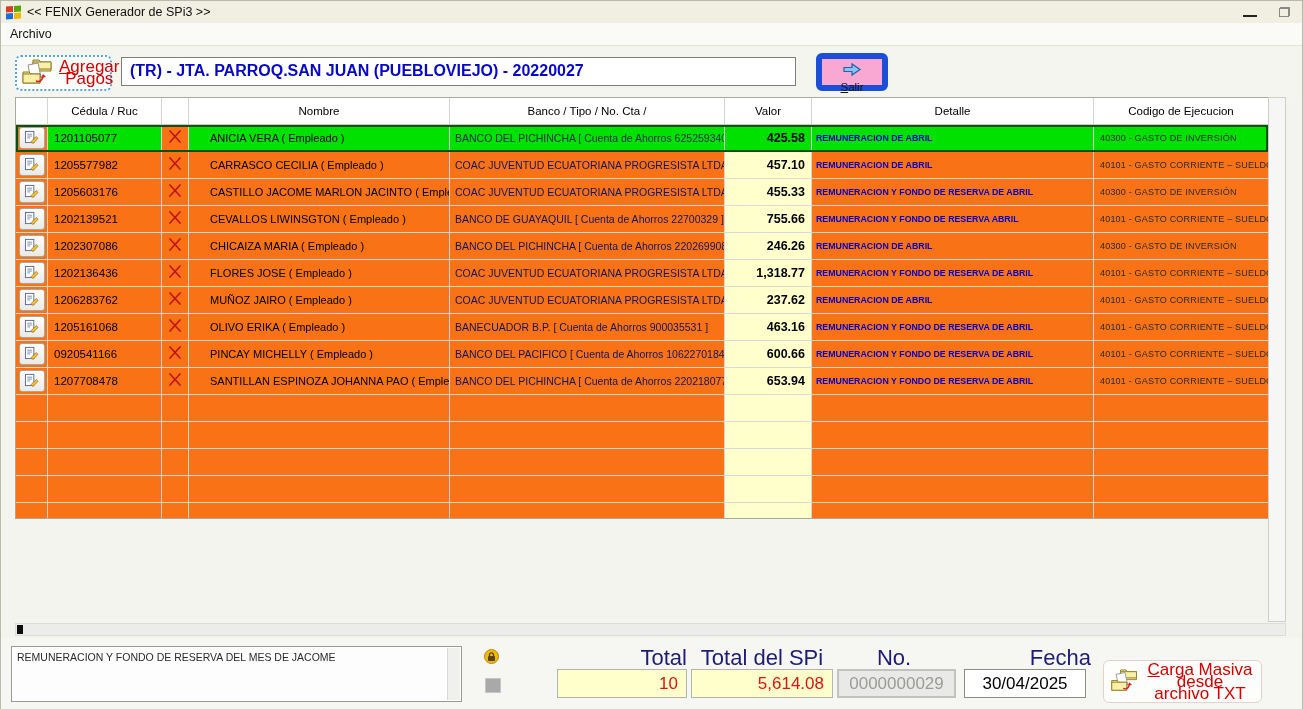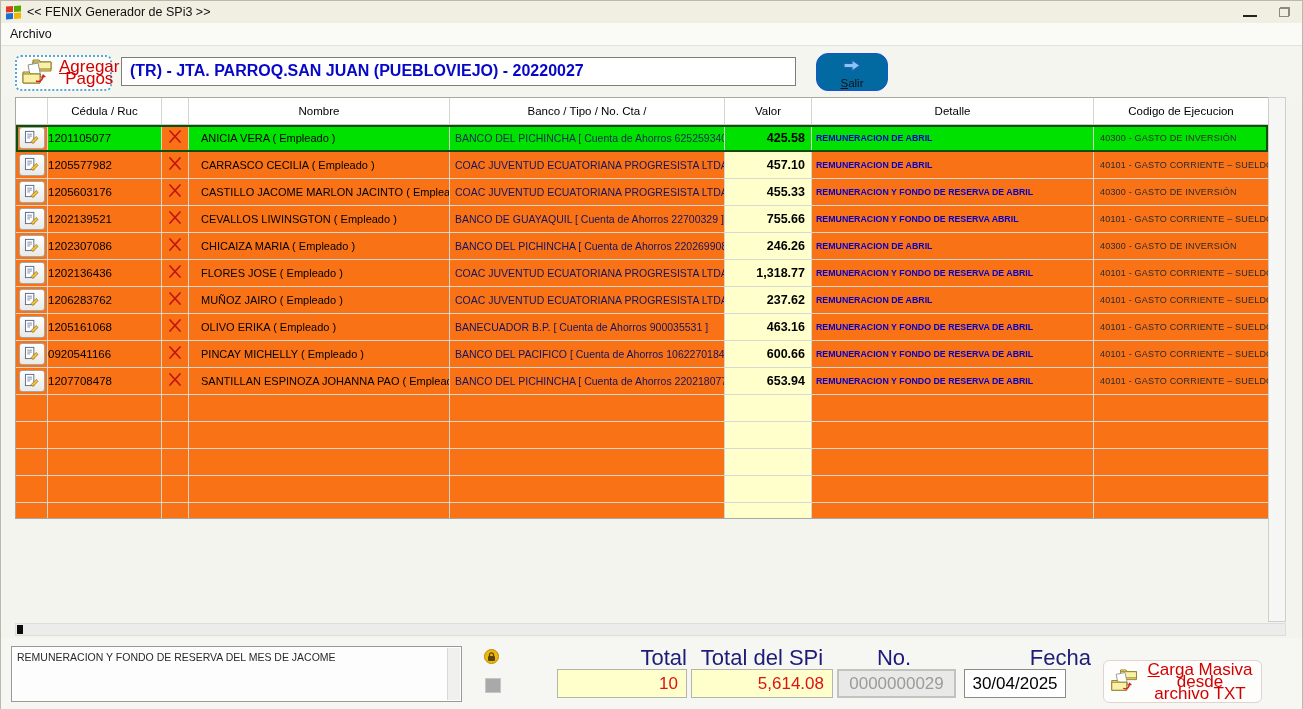--- a/index.html
+++ b/index.html
@@ -30,35 +30,35 @@
   
   .toolbar { position:absolute; left:0; top:46px; width:100%; height:50px; background:#f5f5f0; }
   .btn-agregar { position:absolute; left:14px; top:8px; width:97px; height:36px; background:#fdfdfb;
     border:2px dotted #58a6d8; border-radius:6px; display:flex; align-items:center; gap:4px; padding:2px 4px; cursor:pointer; }
   .btn-agregar .lbl, .btn-carga .lbl { color:#d40000; font-weight:normal; font-size:17px; line-height:12px; text-align:center; }
   .lbl .l1 { display:block; }
   .lbl .l1::first-letter { text-decoration:underline; }
   .lbl .l2 { display:block; }
   .entity-box { position:absolute; left:120px; top:10px; width:675px; height:29px; background:#fff; border:1px solid #7e7e78;
     font-size:16px; font-weight:bold; color:#0707c8; padding:4px 0 0 8px; white-space:nowrap; overflow:hidden; }
-  .btn-salir { position:absolute; left:815px; top:6px; width:72px; height:38px; background:#0369a1; border:1px solid #1d4ed8;
-    border-radius:12px; text-align:center; padding-top:3px; cursor:pointer; }
+  .btn-salir { position:absolute; left:815px; top:6px; width:72px; height:38px; background:#f9a8d4; border:6px solid #1d4ed8;
+    border-radius:6px; text-align:center; padding-top:3px; cursor:pointer; }
   .btn-salir .s-label { display:block; font-size:11.5px; color:#111; margin-top:1px; }
   .btn-salir .s-label::first-letter { text-decoration:underline; }
 
   
   .grid-wrap { position:absolute; left:14px; top:96px; width:1253px; height:422px; background:#f97316;
     border:1px solid #a8a8a2; border-right:none; overflow:hidden; }
   .vscroll { position:absolute; left:1267px; top:96px; width:18px; height:525px; background:#f6f6f4; border:1px solid #cfcfc9; }
   .grow { display:grid; grid-template-columns:32px 114px 27px 261px 275px 87px 282px 175px; height:27px; position:relative; }
   .gcell { border-right:1px solid #d6d6d0; border-bottom:1px solid #d9d9d3; overflow:hidden; white-space:nowrap;
     display:flex; align-items:center; }
   .ghead .gcell { justify-content:center; font-size:11.5px; color:#000; background:#fff; border-bottom:1px solid #c9c9c3; }
-  .c-cedula { font-size:11.5px; color:#000; }
-  .c-nombre { padding-left:12px; font-size:11px; color:#000; }
+  .c-cedula { padding-left:6px; font-size:11.5px; color:#000; }
+  .c-nombre { padding-left:21px; font-size:11px; color:#000; }
   .c-banco  { padding-left:5px; font-size:10.5px; color:#14145f; }
   .c-valor  { justify-content:flex-end; padding-right:6px; font-size:12.5px; font-weight:bold; color:#000; background:#ffffcc; }
   .c-det    { padding-left:4px; font-size:8.8px; font-weight:bold; color:#0000c8; }
   .c-cod    { padding-left:6px; font-size:9px; color:#2a2a2a; letter-spacing:.2px; }
   .c-edit, .c-del { justify-content:center; }
   .edit-btn { width:26px; height:22px; background:linear-gradient(#fefefe,#e9e9e6); border:1px solid #a6a6a0;
     border-radius:3px; display:flex; align-items:center; justify-content:center; cursor:pointer; padding:0; }
   .del-btn { background:none; border:none; cursor:pointer; display:flex; align-items:center; justify-content:center; }
   .grow.selected .c-cedula, .grow.selected .c-nombre, .grow.selected .c-banco,
   .grow.selected .c-valor, .grow.selected .c-det, .grow.selected .c-cod { background:#00e100; }
@@ -80,21 +80,21 @@
   .f-label { position:absolute; top:7px; font-size:22px; color:#1d1d78; }
   .f-field { position:absolute; top:31px; height:29px; border:1px solid #b4b4ae; font-size:17px; display:flex; align-items:center; }
   .yellow { background:#ffffcc; color:#e01111; justify-content:flex-end; padding-right:8px; }
   .l-benef { left:516px; width:170px; text-align:right; }
   .f-benef { left:556px; width:130px; }
   .l-spi { left:690px; width:142px; text-align:center; }
   .f-spi { left:690px; width:142px; }
   .l-ref { left:828px; width:130px; text-align:center; }
   .f-ref { left:836px; width:119px; background:#e9e9e7; border:2px solid #c2c2be; color:#9b9b97; justify-content:center; }
   .l-fecha { left:988px; width:102px; text-align:right; }
-  .f-fecha { left:963px; width:102px; background:#fff; border:1px solid #8c8c86; color:#000; justify-content:center; }
+  .f-fecha { left:963px; width:122px; background:#fff; border:1px solid #8c8c86; color:#000; justify-content:center; }
   .btn-carga { position:absolute; left:1102px; top:22px; width:159px; height:43px; background:#fdfdfb; border:1px solid #e3d3cf;
     border-radius:6px; display:flex; align-items:center; gap:5px; padding:2px 6px; cursor:pointer; }
 </style>
 </head>
 <body>
 
 <div id="win">
 
   <div class="titlebar">
     <span class="appicon">

